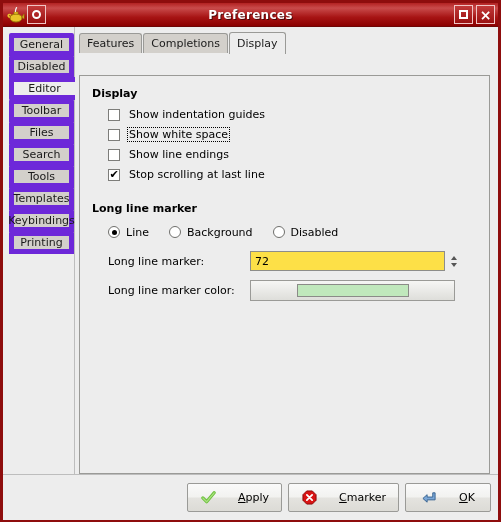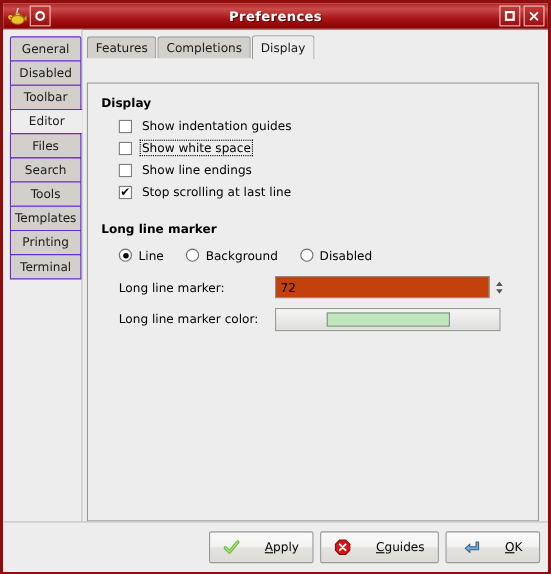--- a/index.html
+++ b/index.html
@@ -78,21 +78,21 @@
     width: 72px;
     padding: 6px 0 0 6px;
     box-sizing: border-box;
     border-right: 1px solid #bdbdbd;
     background: #ededed;
   }
   .side-item {
     height: 23px;
     margin-bottom: -1px;
     background: #d3d0cb;
-    border: 1px solid #6d28d9;
+    border: 5px solid #6d28d9;
     border-radius: 2px 2px 0 0;
     display: flex;
     align-items: center;
     justify-content: center;
     font-size: 11px;
     color: #1a1a1a;
     box-sizing: border-box;
     position: relative;
   }
   .side-item.selected {
@@ -206,21 +206,21 @@
   }
   .radio .dot { width: 5px; height: 5px; border-radius: 50%; background: #000; display: none; }
   .radio.selected .dot { display: block; }
   .radio-label { font-size: 11px; color: #000; }
 
   .spin-wrap { display: flex; align-items: stretch; }
   .spin-input {
     width: 195px;
     height: 20px;
     border: 1px solid #8d8d8a;
-    background: #c2410c;
+    background: #fde047;
     box-sizing: border-box;
     display: flex; align-items: center;
     padding-left: 4px;
     font-size: 11px;
     color: #000;
   }
   .spin-btns {
     width: 13px;
     display: flex;
     flex-direction: column;
@@ -319,43 +319,43 @@
 
     <div id="content-row">
 
       <div id="sidebar">
         <div class="side-item">
           <span>General</span>
         </div>
         <div class="side-item">
           <span>Disabled</span>
         </div>
-        <div class="side-item">
-          <span>Toolbar</span>
-        </div>
         <div class="side-item selected">
           <span>Editor</span>
         </div>
         <div class="side-item">
+          <span>Toolbar</span>
+        </div>
+        <div class="side-item">
           <span>Files</span>
         </div>
         <div class="side-item">
           <span>Search</span>
         </div>
         <div class="side-item">
           <span>Tools</span>
         </div>
         <div class="side-item">
           <span>Templates</span>
         </div>
         <div class="side-item">
+          <span>Keybindings</span>
+        </div>
+        <div class="side-item">
           <span>Printing</span>
-        </div>
-        <div class="side-item">
-          <span>Terminal</span>
         </div>
       </div>
 
       <div id="notebook">
 
         <div id="tabstrip">
           <div class="tab">
             <span>Features</span>
           </div>
           <div class="tab">
@@ -465,21 +465,21 @@
         <span><span class="u">A</span><span>pply</span></span>
       </div>
 
       <div class="action-btn">
         <span class="btn-ico">
           <svg width="15" height="15" viewBox="0 0 16 16" aria-hidden="true">
             <polygon points="5,1 11,1 15,5 15,11 11,15 5,15 1,11 1,5" fill="#d81414" stroke="#8a0606" stroke-width="1"></polygon>
             <path d="M5.2 5.2 L10.8 10.8 M10.8 5.2 L5.2 10.8" stroke="#ffffff" stroke-width="1.9" stroke-linecap="round"></path>
           </svg>
         </span>
-        <span><span class="u">C</span><span>guides</span></span>
+        <span><span class="u">C</span><span>marker</span></span>
       </div>
 
       <div class="action-btn">
         <span class="btn-ico">
           <svg width="16" height="15" viewBox="0 0 16 16" aria-hidden="true">
             <path d="M1.5 9 L6 5 L6 7.5 L12 7.5 L12 3 L14.5 3 L14.5 10.5 L6 10.5 L6 13 Z" fill="#7ba7d7" stroke="#35618f" stroke-width="1" stroke-linejoin="round"></path>
           </svg>
         </span>
         <span><span class="u">O</span><span>K</span></span>
       </div>

